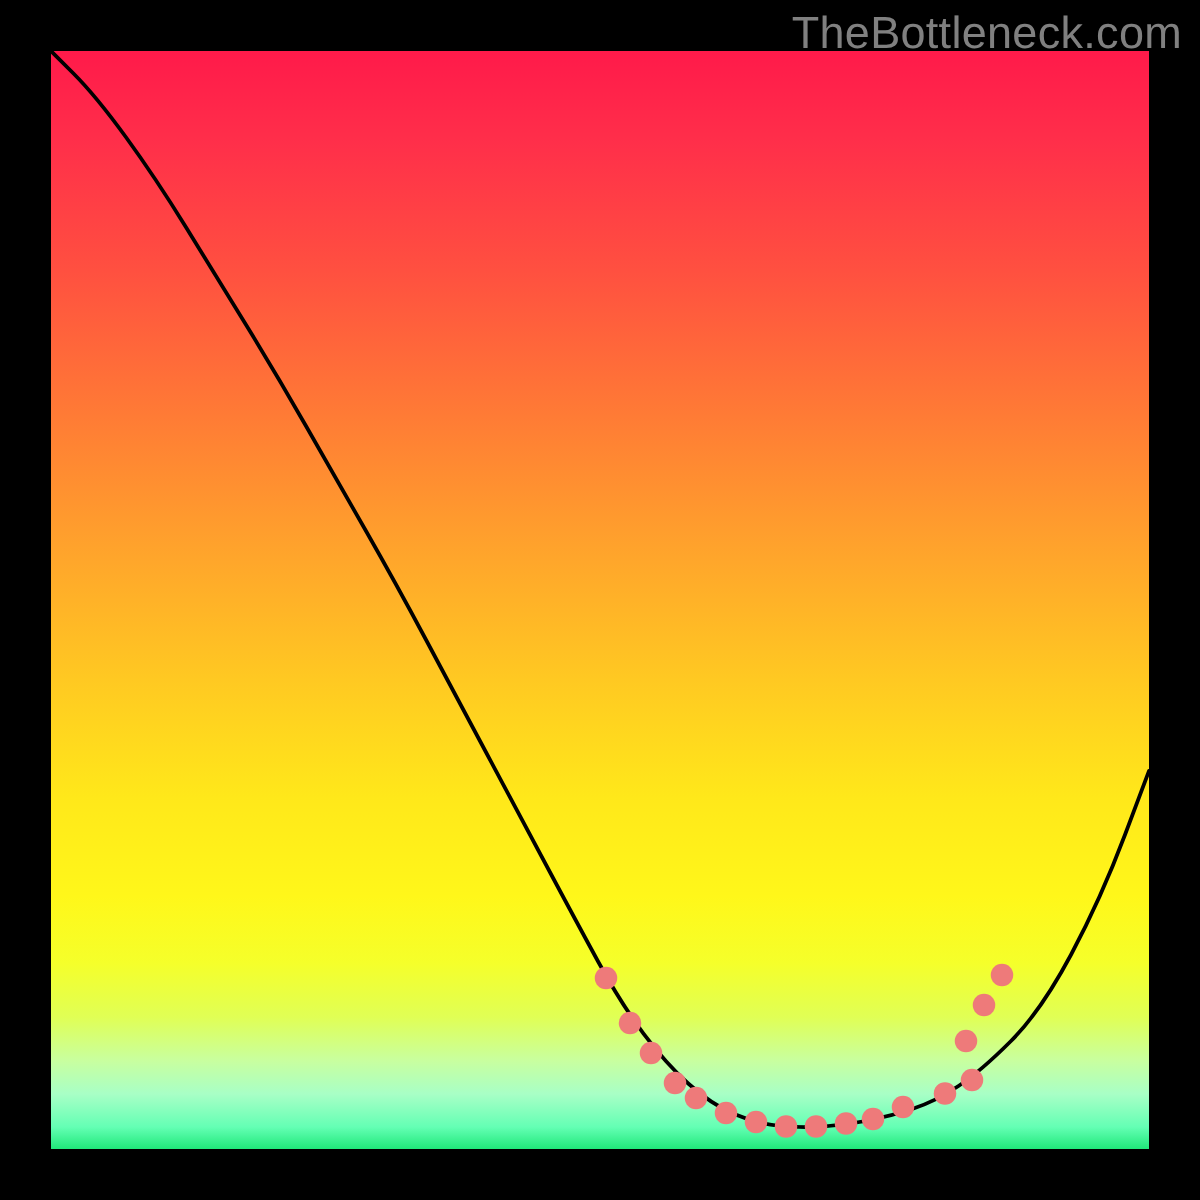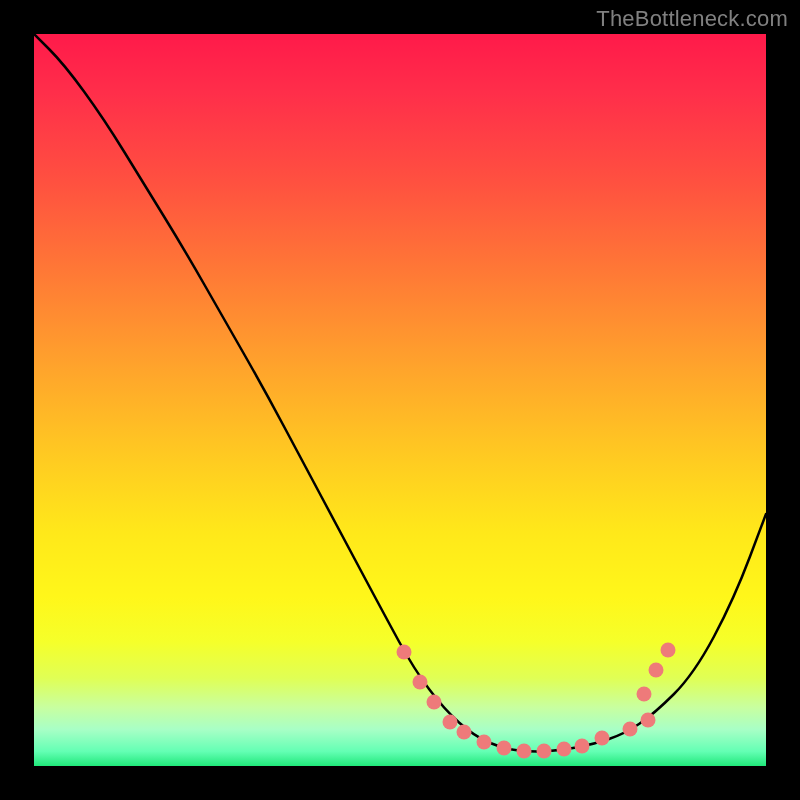--- a/index.html
+++ b/index.html
@@ -46,21 +46,21 @@
       #a8ffc6 95%,
       #64ffb4 98%,
       #20e87a 100%
     );
   }
   .watermark {
     position: absolute;
     top: 6px;
     right: 12px;
     color: #808080;
-    font-size: 22px;
+    font-size: 30px;
     font-weight: 500;
     letter-spacing: 0.2px;
     text-align: center;
   }
   svg.curve {
     position: absolute;
     inset: 0;
     width: 100%;
     height: 100%;
   }

